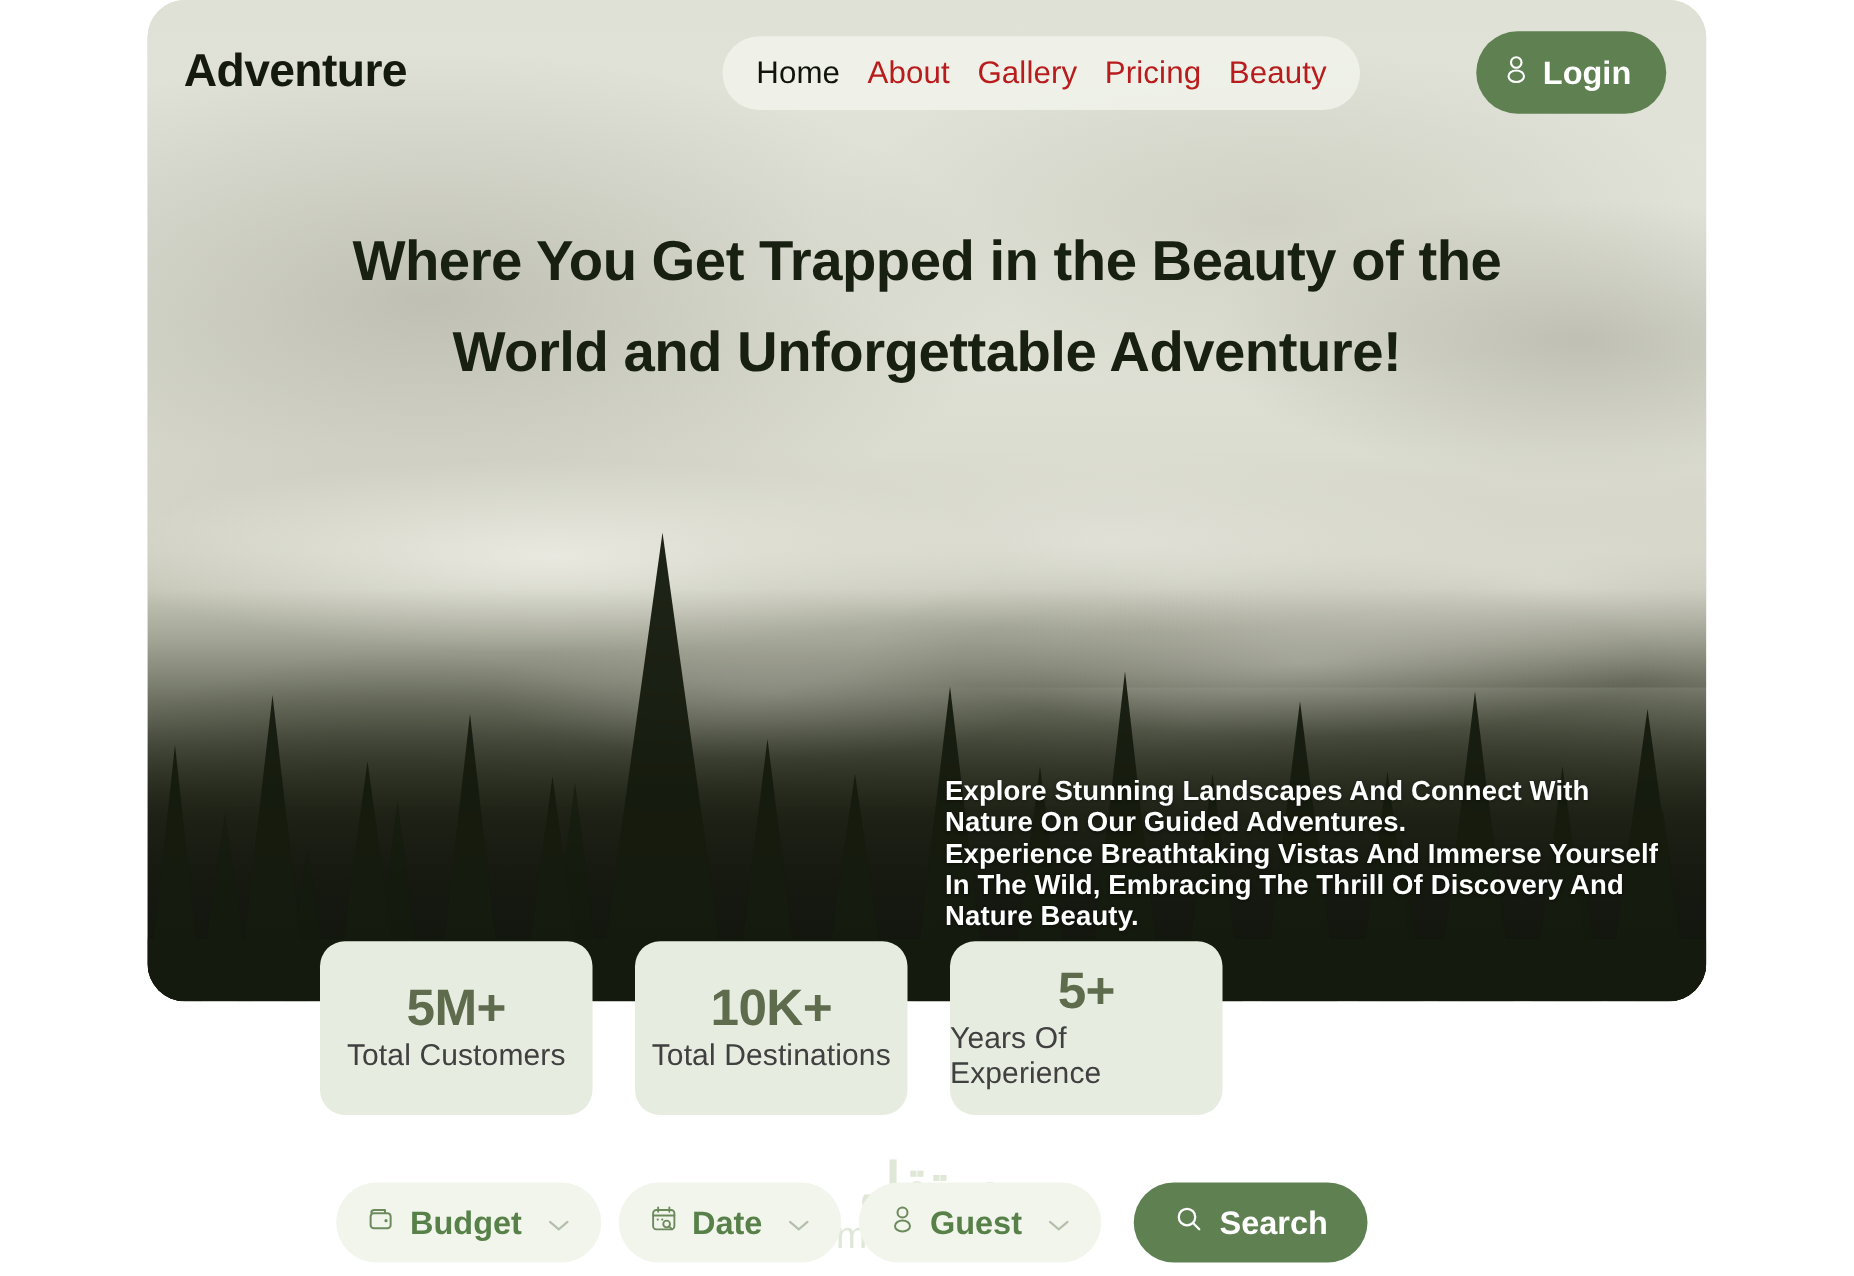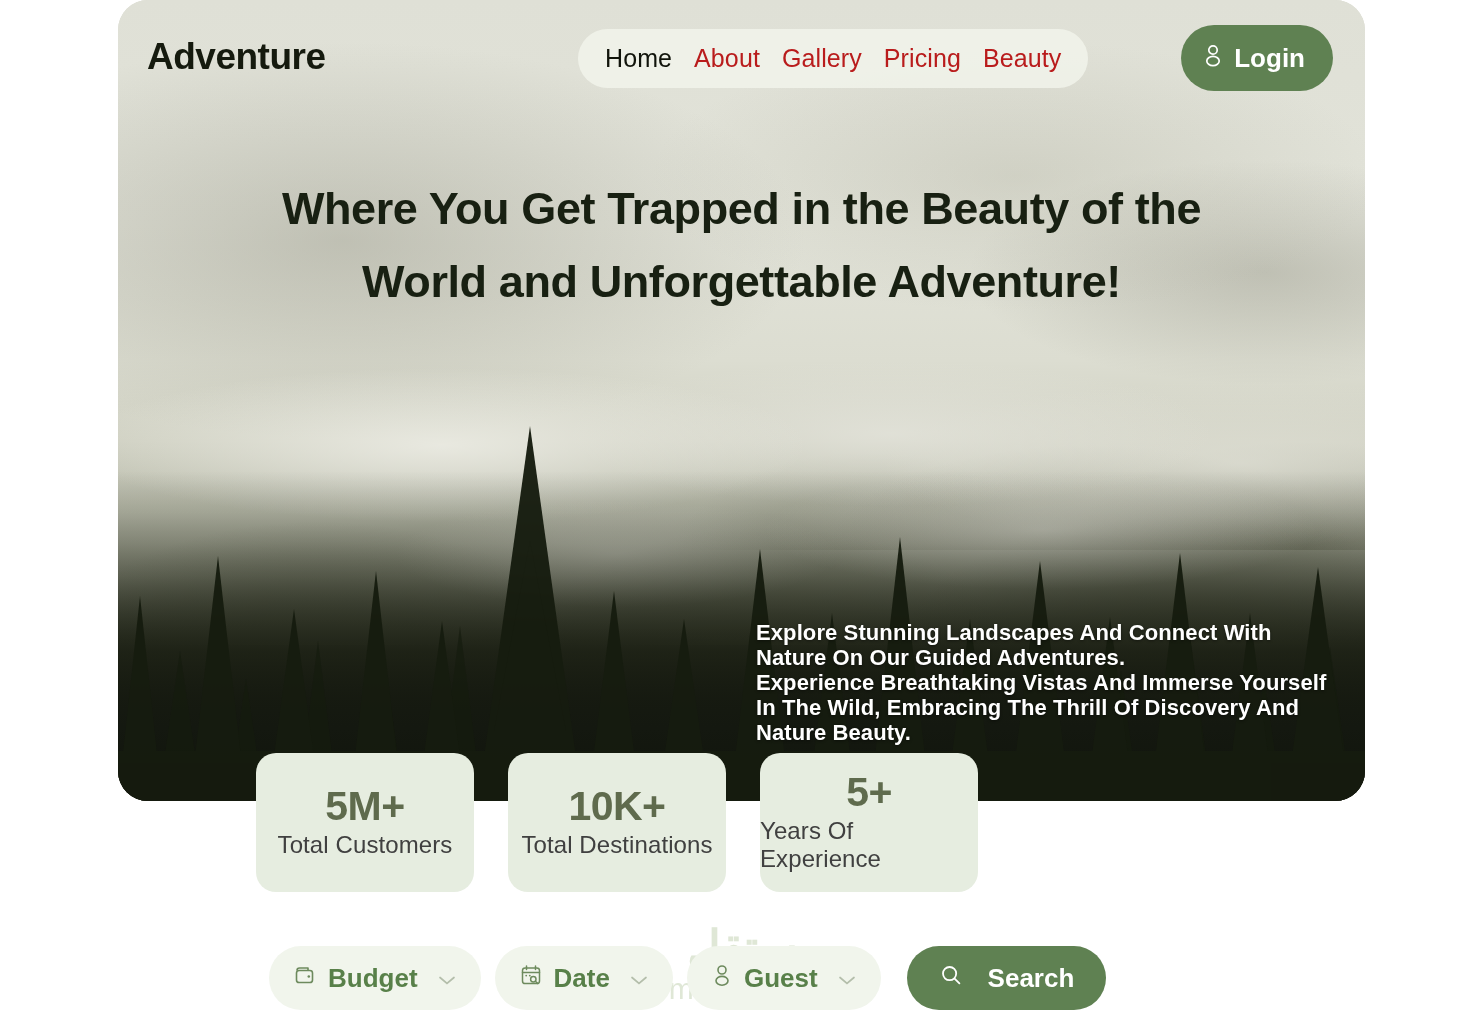--- a/index.html
+++ b/index.html
@@ -252,21 +252,21 @@
     margin-left: 12px;
     border: none;
     border-radius: 32px;
     background: #5f8152;
     color: #ffffff;
     font-family: "Liberation Sans", sans-serif;
     font-size: 26px;
     font-weight: 700;
     display: flex;
     align-items: center;
-    gap: 25px;
+    gap: 13px;
     cursor: pointer;
   }
 
   
   .watermark {
     position: absolute;
     left: 636px;
     top: 924px;
     width: 240px;
     text-align: center;

